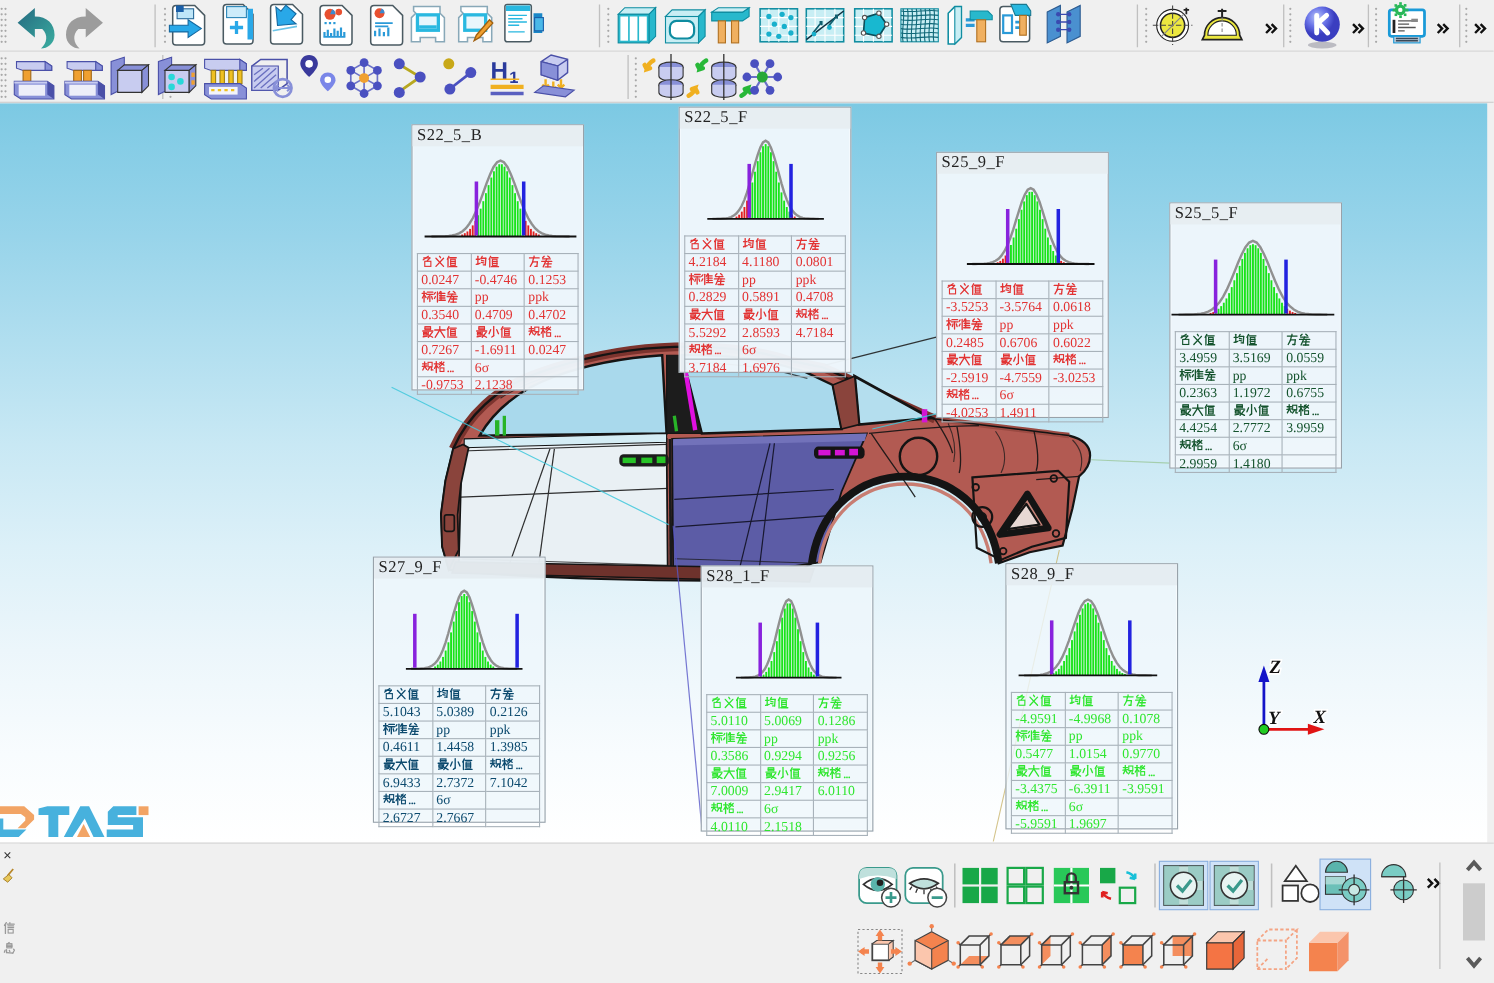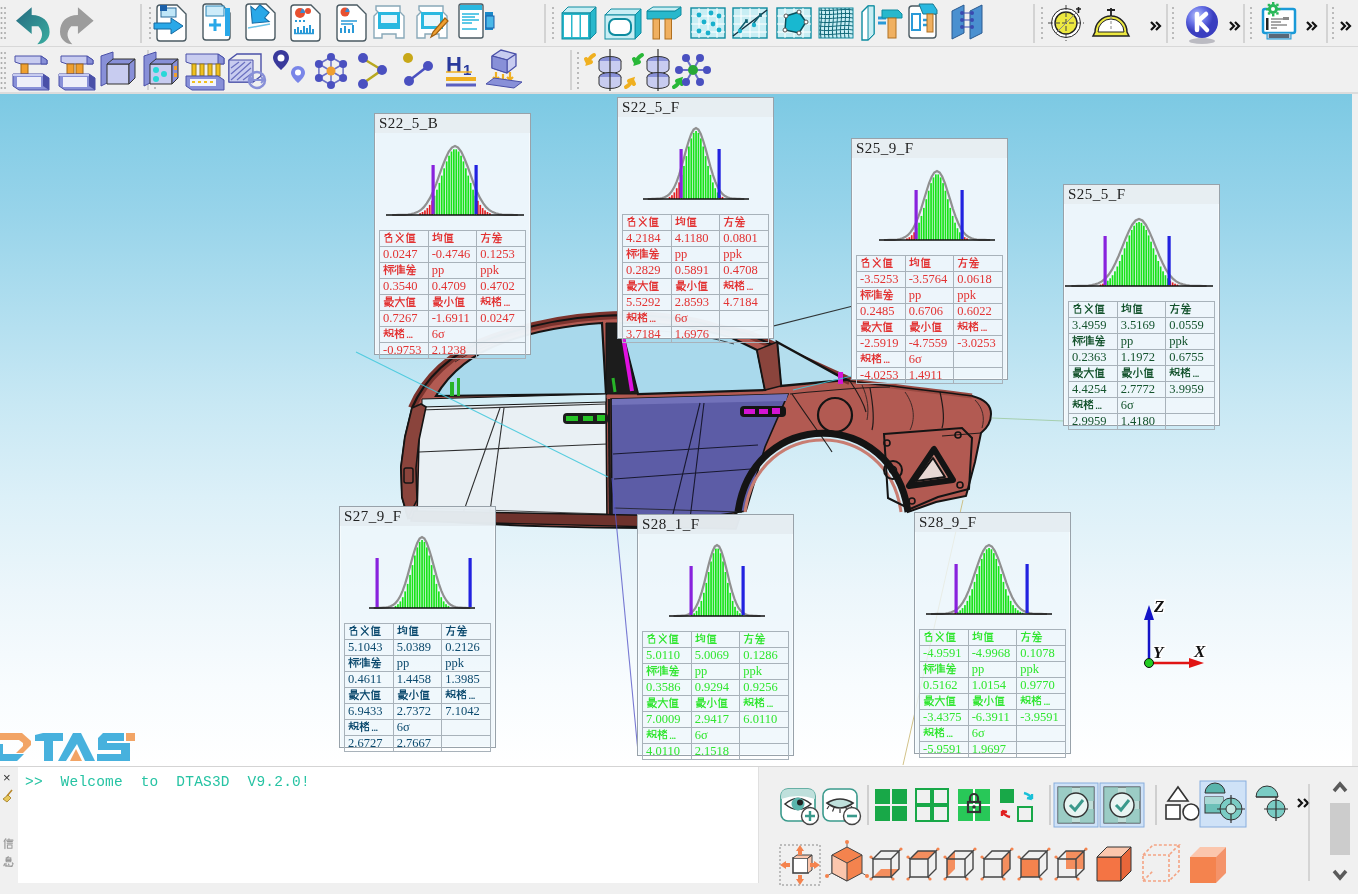--- a/index.html
+++ b/index.html
@@ -1450,21 +1450,21 @@
             <tr>
               <td><svg class="cjk" width="34" height="12" viewBox="0 0 36 13">
                   <use href="#g_biao" transform="translate(0,0.5)"></use>
                   <use href="#g_zhun" transform="translate(12,0.5)"></use>
                   <use href="#g_cha" transform="translate(24,0.5)"></use>
                 </svg></td>
               <td class="lt">pp</td>
               <td class="lt">ppk</td>
             </tr>
             <tr>
-              <td class="lt">0.5162</td>
+              <td class="lt">0.5477</td>
               <td class="lt">1.0154</td>
               <td class="lt">0.9770</td>
             </tr>
             <tr>
               <td><svg class="cjk" width="34" height="12" viewBox="0 0 36 13">
                   <use href="#g_zui" transform="translate(0,0.5)"></use>
                   <use href="#g_da" transform="translate(12,0.5)"></use>
                   <use href="#g_zhi" transform="translate(24,0.5)"></use>
                 </svg></td>
               <td><svg class="cjk" width="34" height="12" viewBox="0 0 36 13">
@@ -1502,23 +1502,20 @@
     <svg width="145" height="34" viewBox="0 0 145 34" style="position:absolute;left:0;top:729px;z-index:3">
       <path d="M-6,4 L22,4 L31,12 L31,16 L23,24 L16,24 L23,17 L23,14 L19,11 L-6,11 Z" fill="#f2a465"></path>
       <path d="M-4,15 L3,15 L3,25 L16,25 L24,25 L17,32 L-4,32 Z" fill="#47b1dd"></path>
       <path d="M35,6 L43,4 43,4 63,4 63,12 53,12 53,32 44,32 44,12 35,12 Z" fill="#47b1dd"></path>
       <path d="M58,32 L73,4 81,4 95,32 85,32 77,15 66,32 Z" fill="#47b1dd"></path>
       <path d="M76,20 L82,32 L70,32 Z" fill="#f2a465"></path>
       <path d="M103,4 L124,4 124,12 107,12 107,14 130,14 130,32 97,32 97,25 121,25 121,21 98,21 98,9 Z" fill="#47b1dd"></path>
       <rect x="126" y="4" width="9" height="8" fill="#f2a465"></rect>
     </svg>
     <div id="bottom">
-      <div id="console">
-        <div id="ctext">&gt;&gt;  Welcome  to  DTAS3D  V9.2.0!</div>
-      </div>
       <div id="sidebar">
         <div style="position:absolute;left:3px;top:3px;color:#333;font-size:13px">×</div>
         <div style="position:absolute;left:2px;top:22px">
           <svg width="14" height="14">
             <path d="M10,1 L5,7" stroke="#b8872a" stroke-width="1.6"></path>
             <path d="M6,6 L9,9 5,13 1,10 Z" fill="#e8c85a" stroke="#a07820" stroke-width="0.8"></path>
           </svg>
         </div>
         <div style="position:absolute;left:3px;top:70px;color:#999"><svg class="cjk" width="11" height="12" viewBox="0 0 12 13">
             <use href="#g_xin" transform="translate(0,0.5)"></use>

